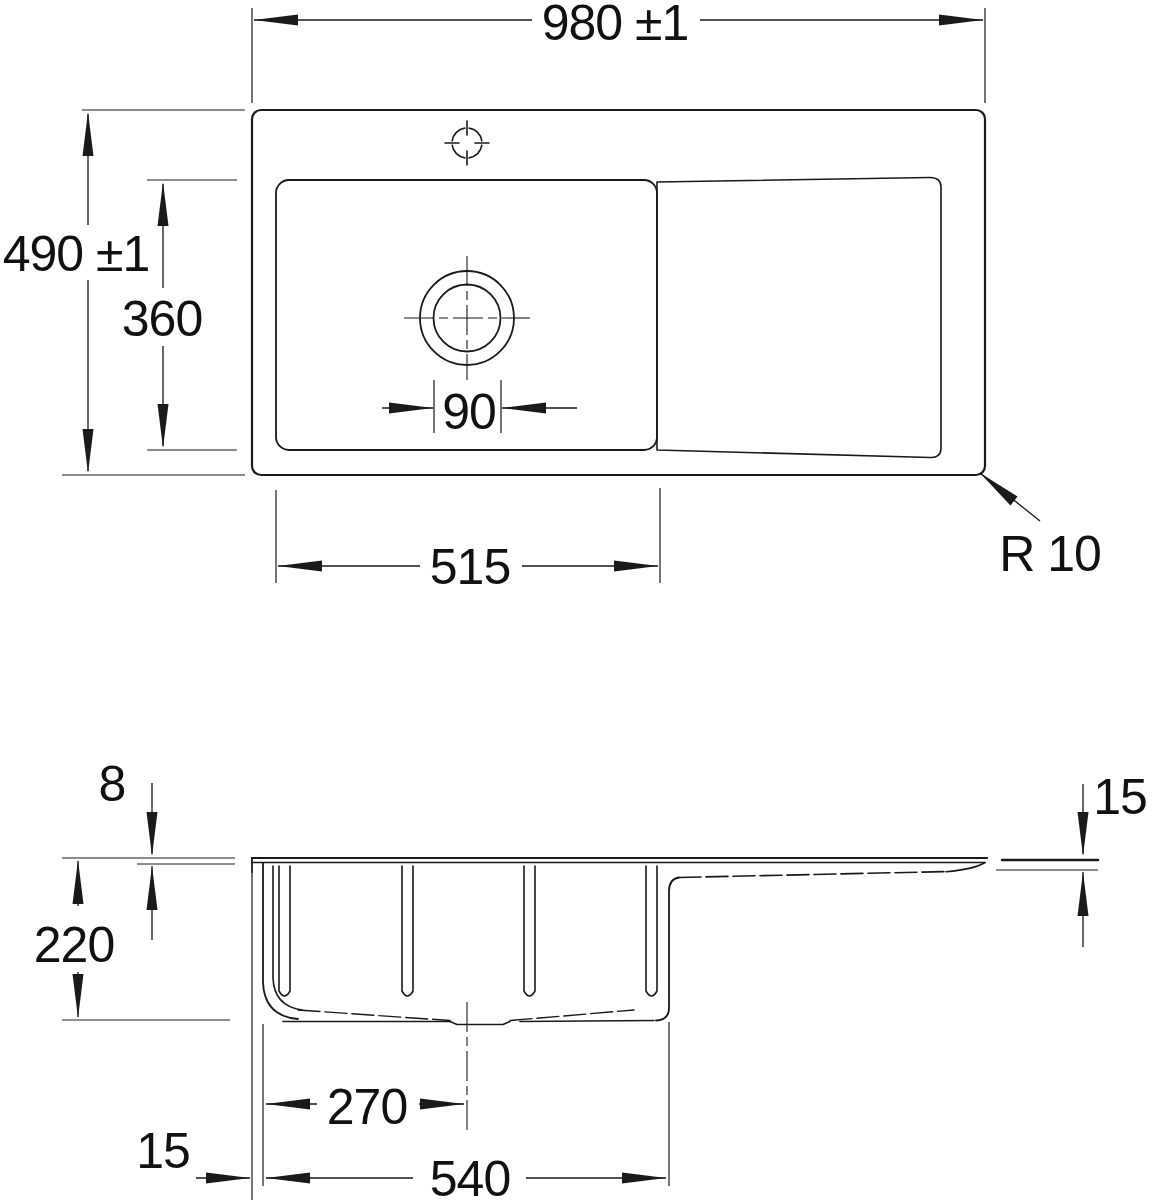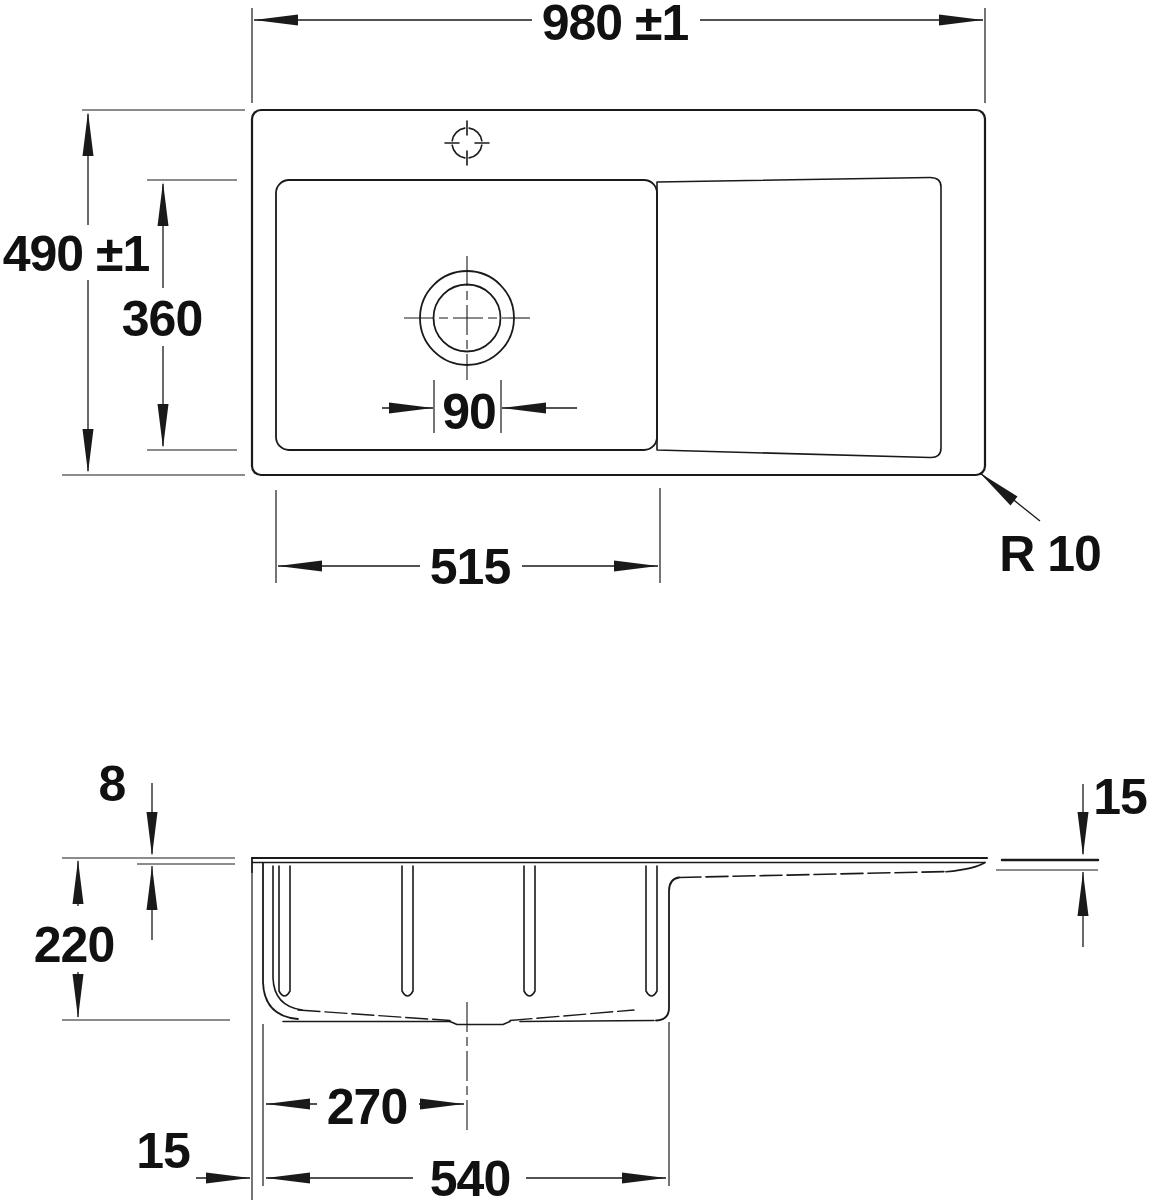--- a/index.html
+++ b/index.html
@@ -1,16 +1,16 @@
 <!DOCTYPE html>
 <html><head>
 <meta charset="utf-8">
 <style>
   html,body{margin:0;padding:0;background:#ffffff;}
-  .stage{width:944px;height:1200px;background:#ffffff;position:relative;font-weight:bold;}
+  .stage{width:944px;height:1200px;background:#ffffff;position:relative;}
   svg{display:block;}
   .obj{stroke:#1a1a1a;fill:none;stroke-linecap:round;stroke-linejoin:round;}
   .sw25{stroke-width:2.5px;} .sw22{stroke-width:2.2px;} .sw18{stroke-width:1.8px;}
   .sw16{stroke-width:1.6px;} .sw14{stroke-width:1.4px;}
   .dim{stroke:#1a1a1a;stroke-width:1.3px;fill:none;stroke-linecap:butt;}
   .ext{stroke:#1a1a1a;stroke-width:1.2px;fill:none;stroke-linecap:butt;}
   .arrow{fill:#1a1a1a;stroke:none;}
   .cl{stroke:#1a1a1a;stroke-width:1.1px;fill:none;stroke-dasharray:30 5 9 5;}
   .dash-obj{stroke-dasharray:22 5;}
   .t{font-family:"Liberation Sans",sans-serif;font-size:50px;fill:#111111;

